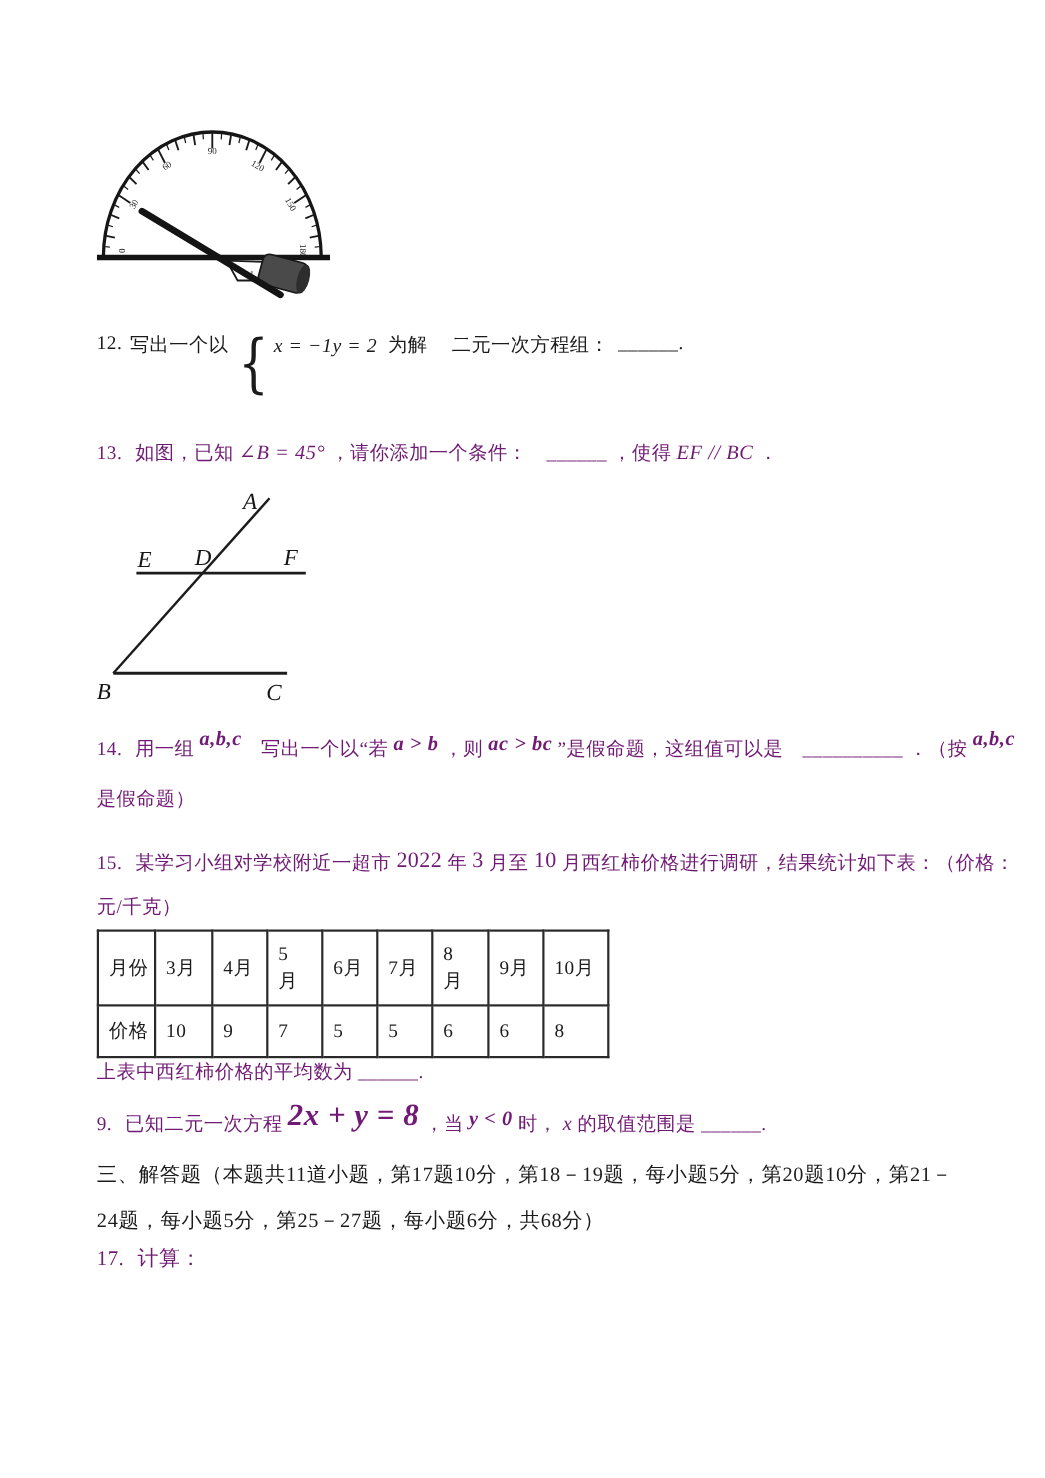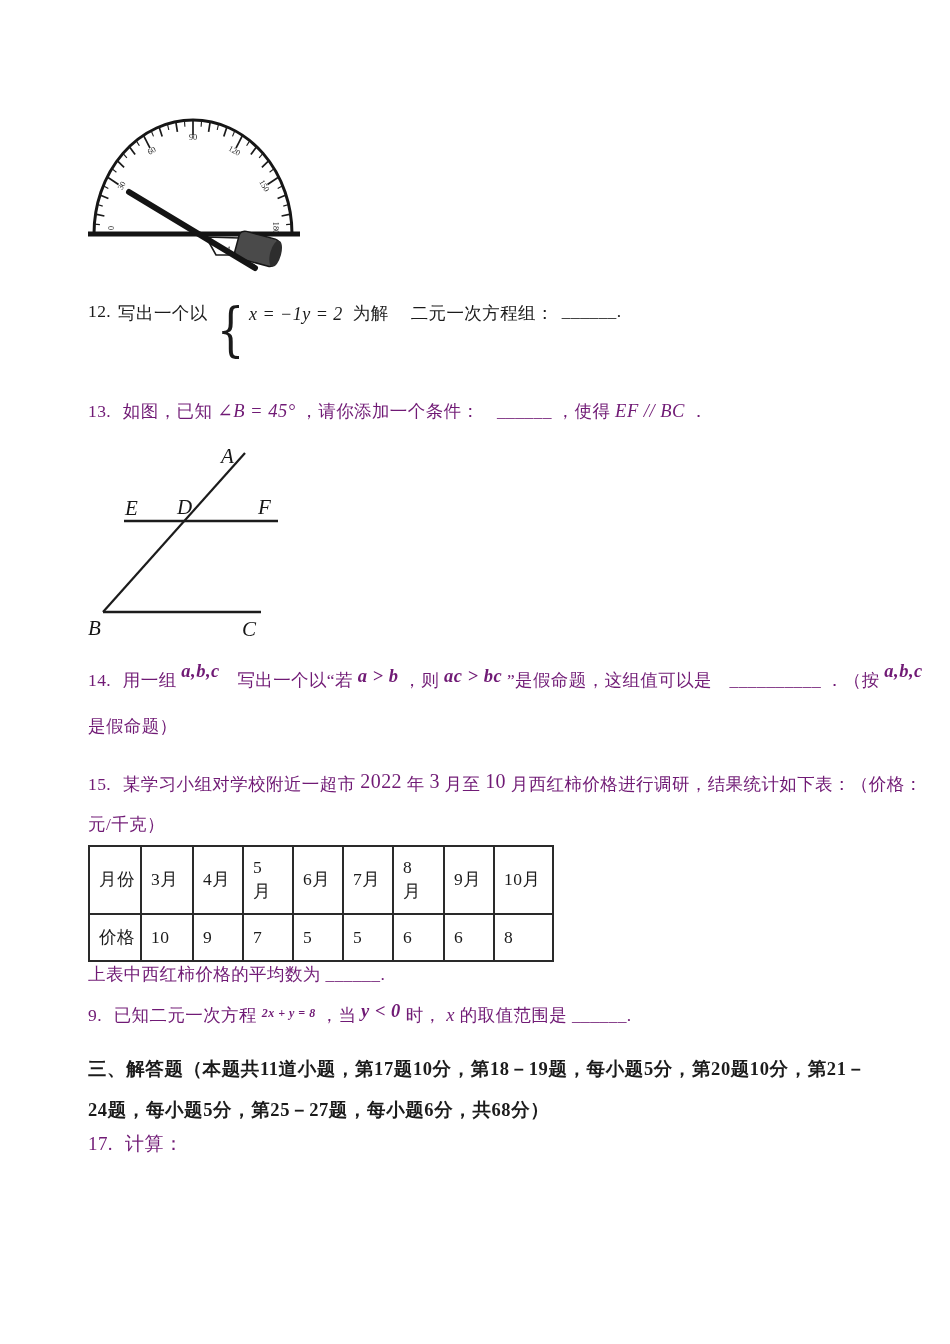--- a/index.html
+++ b/index.html
@@ -33,21 +33,21 @@
   }
   table.price td{
     border:2.2px solid #2a2a2a;font-size:17.5px;vertical-align:middle;
     padding:2px 4px 2px 9px;white-space:pre-line;line-height:1.35;letter-spacing:0.5px;
   }
   tr.r1 td{height:62px;}
   tr.r2 td{height:41px;}
 
   .sec-header{
     position:absolute;left:88px;top:1049px;width:792px;
-    font-size:18.5px;font-weight:bold;line-height:41px;letter-spacing:0.6px;
+    font-size:18.5px;font-weight:normal;line-height:41px;letter-spacing:0.6px;
     white-space:normal;
   }
 
   svg text{font-family:"Liberation Serif","DejaVu Serif",serif;}
   .figlabel{font-style:italic;font-size:21px;fill:#161616;}
 </style>
 </head>
 <body>
 
 <div class="page">
@@ -233,21 +233,21 @@
     </table>
 
   <div class="line" style="top:962px;">
     <span>上表中西红柿价格的平均数为</span>
     <span>______.</span>
   </div>
 
   <div class="line" style="top:1003px;">
     <span class="qnum">9.</span>
     <span>已知二元一次方程</span>
-    <span class="math raised-sm" style="font-size:12px;">2x + y = 8</span>
+    <span class="math raised-sm" style="font-size:28px;">2x + y = 8</span>
     <span>，当</span>
     <span class="math raised-sm">y &lt; 0</span>
     <span>时，</span>
     <span class="math">x</span>
     <span>的取值范围是</span>
     <span>______.</span>
   </div>
 
   <div class="sec-header">
     <span>三、解答题（本题共11道小题，第17题10分，第18－19题，每小题5分，第20题10分，第21－24题，每小题5分，第25－27题，每小题6分，共68分）</span>

